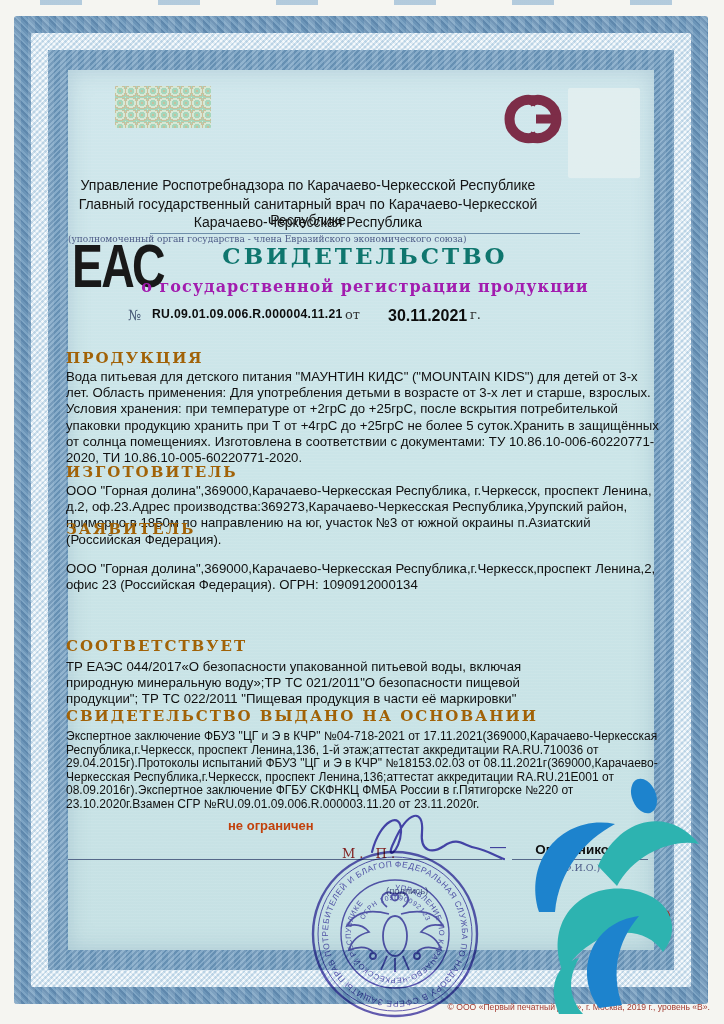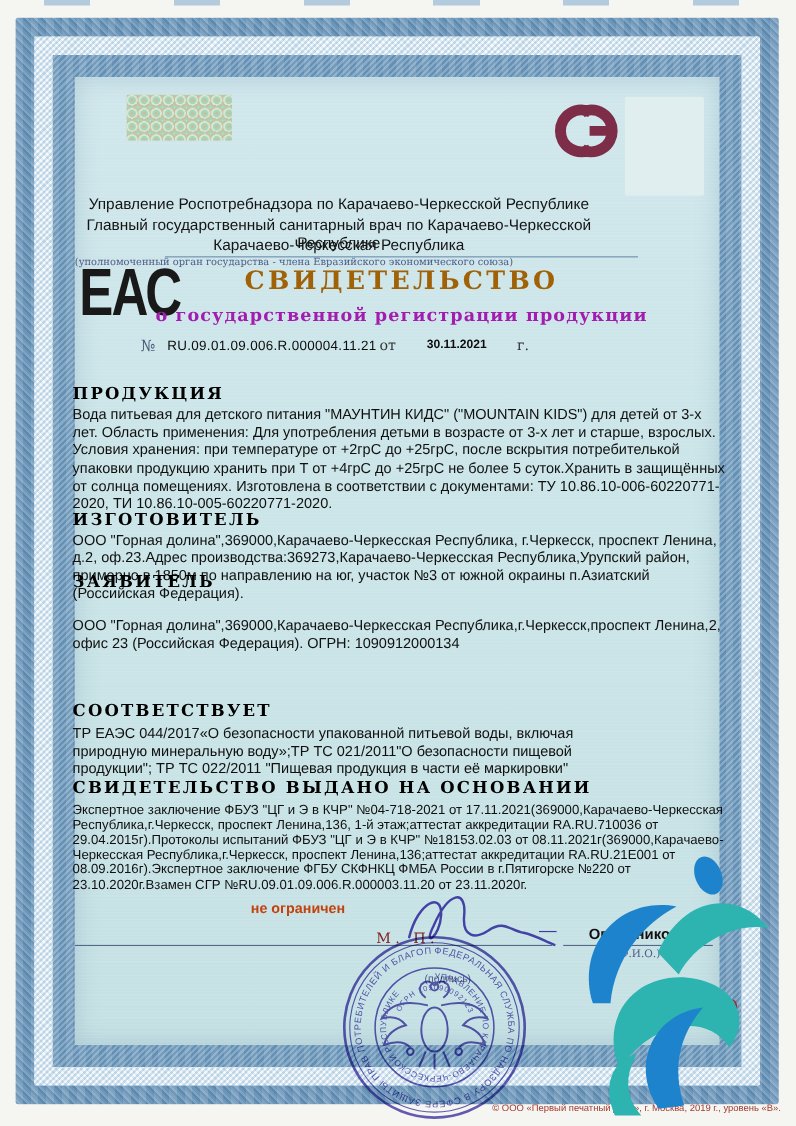--- a/index.html
+++ b/index.html
@@ -49,33 +49,33 @@
   .auth{position:absolute;left:68px;width:480px;text-align:center;font-size:14px;color:#141414;}
   .auth1{top:177px;} .auth2{top:196px;} .auth3{top:214px;}
   .auth-rule{position:absolute;left:150px;width:430px;top:233px;border-top:1px solid #44688e;opacity:.7;}
   .auth-note{position:absolute;left:68px;width:586px;top:234px;text-align:left;
     font-family:"DejaVu Serif",serif;font-size:9px;color:#4c5a86;}
 
   .eac{position:absolute;left:72px;top:236px;font-weight:bold;font-size:58px;line-height:1;
     color:#191919;letter-spacing:-2px;transform:scale(.80,1.05);transform-origin:0 0;}
 
   .title-main{position:absolute;left:130px;width:470px;top:242px;text-align:center;
-    font-family:"DejaVu Serif",serif;font-weight:bold;font-size:23px;letter-spacing:3px;color:#a16207;}
+    font-family:"DejaVu Serif",serif;font-weight:bold;font-size:23px;letter-spacing:3px;color:#0f766e;}
   .title-sub{position:absolute;left:130px;width:470px;top:277px;text-align:center;
     font-family:"DejaVu Serif",serif;font-weight:bold;font-size:16px;letter-spacing:1px;color:#a21caf;}
 
   .numrow span{position:absolute;top:307px;}
   .nr-no{left:128px;font-family:"DejaVu Serif",serif;font-size:14px;color:#4a5a78;}
-  .nr-number{left:152px;font-size:12.2px;font-weight:normal;color:#0d0d0d;letter-spacing:.3px;}
+  .nr-number{left:152px;font-size:12.2px;font-weight:bold;color:#0d0d0d;letter-spacing:.3px;}
   .nr-ot{left:345px;font-family:"DejaVu Serif",serif;font-size:13px;color:#333;}
-  .nr-date{left:388px;font-size:11px;font-weight:bold;color:#0d0d0d;}
+  .nr-date{left:388px;font-size:16px;font-weight:bold;color:#0d0d0d;}
   .nr-g{left:470px;font-family:"DejaVu Serif",serif;font-size:13px;color:#333;}
 
   .sec-h{position:absolute;left:66px;font-family:"DejaVu Serif",serif;font-weight:600;
-    font-size:15px;letter-spacing:2px;color:#000000;}
+    font-size:15px;letter-spacing:2px;color:#a16207;}
   .sec-b{position:absolute;left:66px;width:594px;font-size:13.2px;line-height:16.2px;color:#101010;}
   .h-product{top:349px;} .b-product{top:369px;}
   .h-manuf{top:463px;}  .b-manuf{top:483px;}
   .h-appl{top:520px;}   .b-appl{top:561px;}
   .h-compl{top:637px;}  .b-compl{top:659px;width:484px;}
   .h-basis{top:707px;text-align:center;}  .b-basis{top:730px;width:600px;font-size:12px;line-height:13.6px;}
   .h-valid{top:815px;}
   .valid-value{position:absolute;left:228px;top:818px;font-size:13px;font-weight:bold;color:#c2410c;}
 
   .sig-lineA{position:absolute;left:68px;top:859px;width:434px;border-top:1px solid #56688a;}

